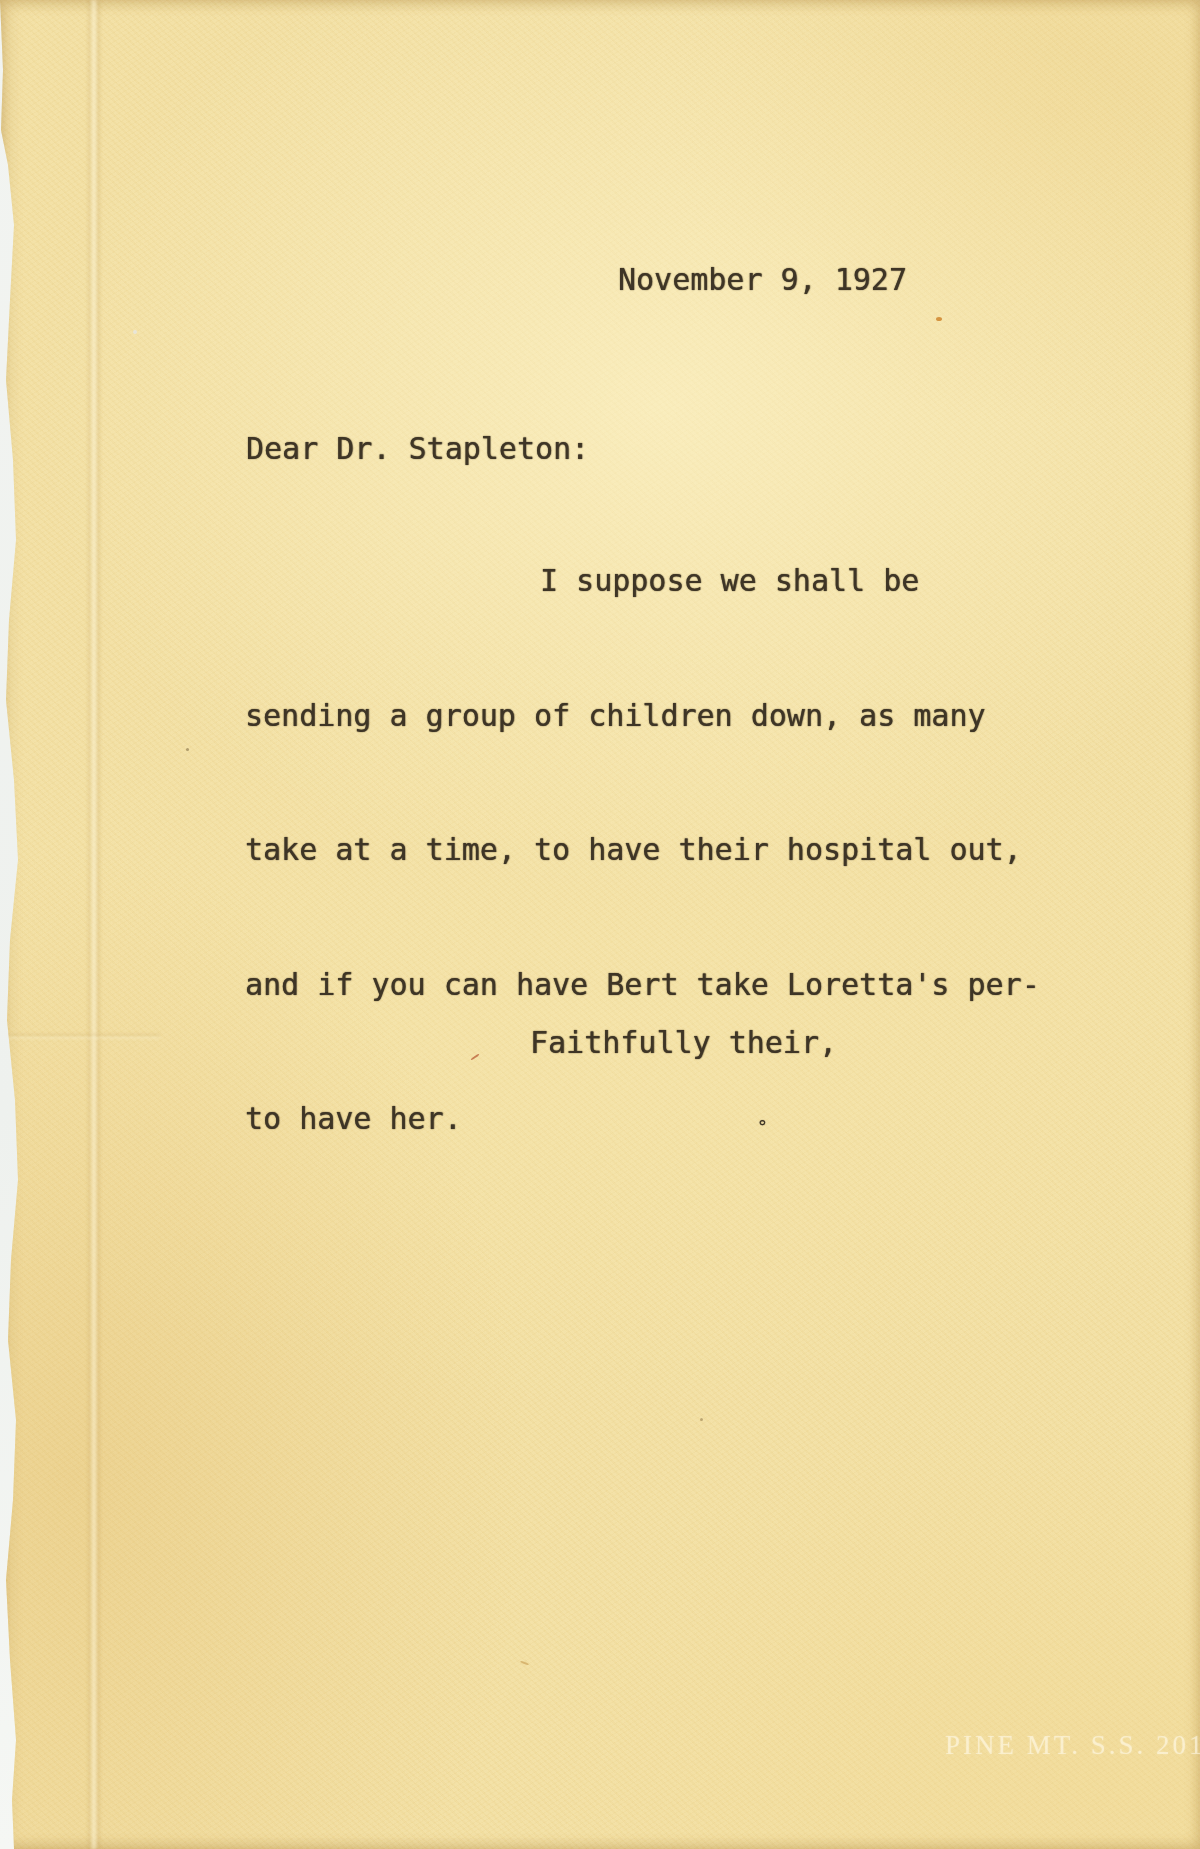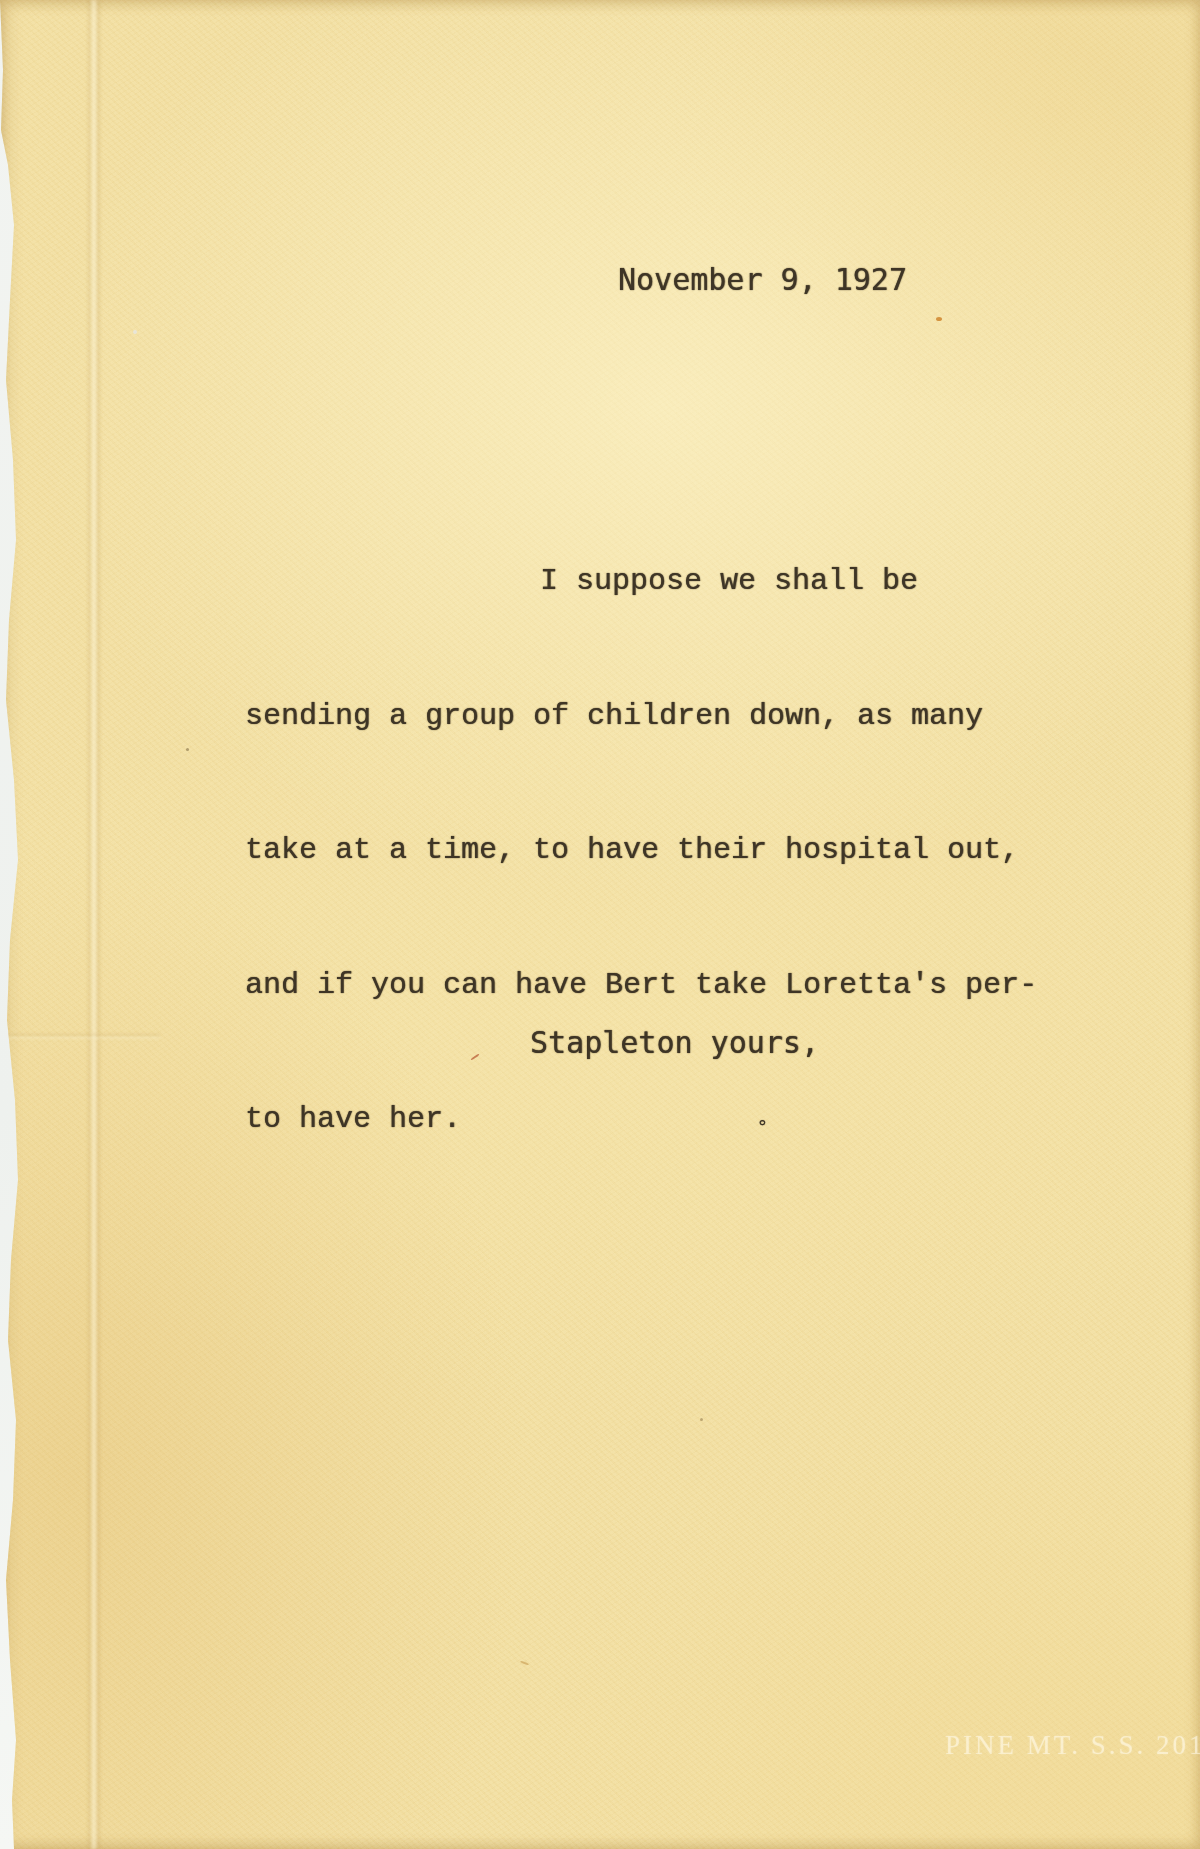--- a/index.html
+++ b/index.html
@@ -80,21 +80,20 @@
     text-shadow: 0 0 1.2px rgba(62,50,32,0.85), 0.6px 0.4px 0.8px rgba(62,50,32,0.45);
     letter-spacing: 0px;
   }
   .date-line   { left: 618px; top: 265px; }
   .salutation  { left: 246px; top: 434px; }
   .body-block  { left: 245px; top: 484px; width: 860px; }
   .body-line   {
     height: 74.5px;
     line-height: 74.5px;
     white-space: pre;
-    font-family: Liberation Mono, monospace;
   }
   .body-line.first { text-indent: 295px; }
   .closing     { left: 530px; top: 1028px; }
   .stray-mark  {
     left: 757px; top: 1118px;
     font-size: 18px;
     text-shadow: 0 0 1px rgba(62,50,32,0.8);
   }
   
   .watermark {
@@ -121,30 +120,31 @@
 
 <div class="stage">
 
   <div class="paper">
 
     <div class="crease-left"></div>
     <div class="crease-horizontal"></div>
 
     <div class="typed date-line">November 9, 1927</div>
 
+    <div class="typed salutation">Dear Dr. Stapleton:</div>
 
     <div class="typed body-block">
       <div class="body-line first">I suppose we shall be</div>
       <div class="body-line">sending a group of children down, as many</div>
       <div class="body-line">take at a time, to have their hospital out,</div>
       <div class="body-line">and if you can have Bert take Loretta's per-</div>
       <div class="body-line">to have her.</div>
     </div>
 
-    <div class="typed closing">Stapleton yours,</div>
+    <div class="typed closing">Faithfully their,</div>
 
     <div class="typed stray-mark">°</div>
 
     <div class="watermark">PINE MT. S.S. 2018</div>
 
     <div class="fleck fleck-1"></div>
     <div class="fleck fleck-2"></div>
     <div class="fleck fleck-3"></div>
     <div class="fleck fleck-4"></div>
     <div class="fleck fleck-5"></div>

